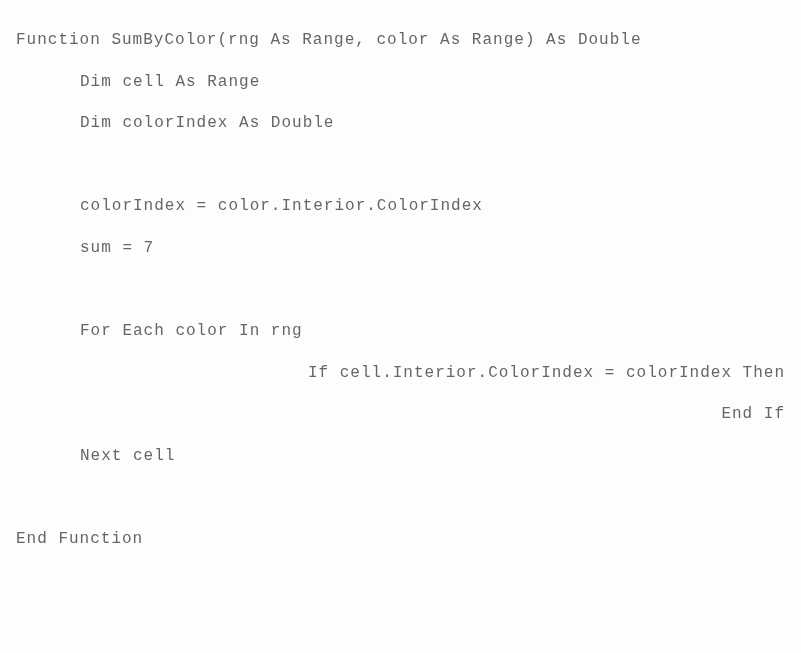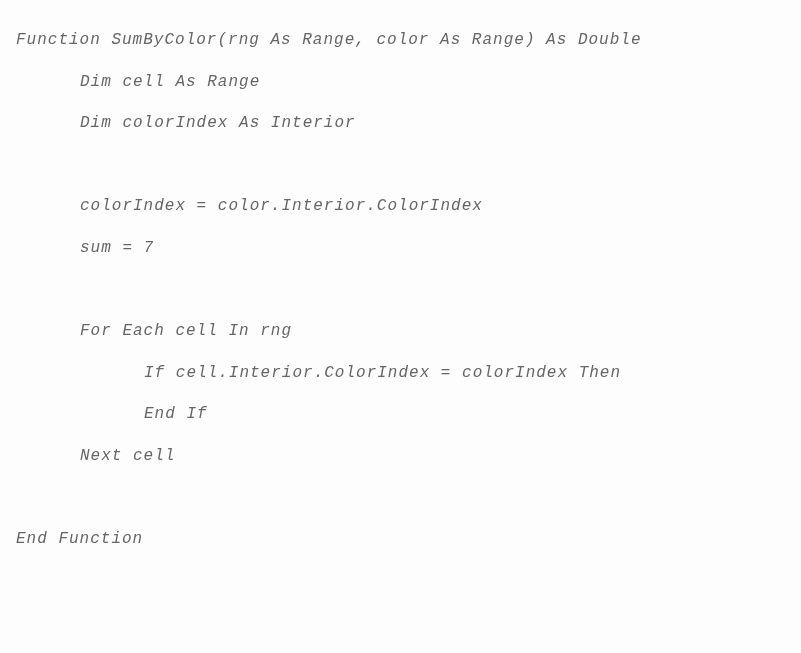--- a/index.html
+++ b/index.html
@@ -13,46 +13,46 @@
       font-size: 16px;
       color: #666;
       padding: 20px 16px;
       width: 801px;
       height: 653px;
       letter-spacing: 1px;
     }
     .code-line {
       white-space: pre;
       line-height: 2.6;
-      font-style: italic;
     }
     .indent-1 {
       padding-left: 64px;
     }
     .indent-2 {
       padding-left: 128px;
+      text-align: right;
     }
     .indent-3 {
       padding-left: 192px;
     }
     .blank-line {
       height: 2.6em;
       line-height: 2.6;
     }
   </style>
 </head>
 <body>
 
 <div>
   <div class="code-line">Function SumByColor(rng As Range, color As Range) As Double</div>
   <div class="code-line indent-1">Dim cell As Range</div>
-  <div class="code-line indent-1">Dim colorIndex As Interior</div>
+  <div class="code-line indent-1">Dim colorIndex As Double</div>
   <div class="blank-line"></div>
   <div class="code-line indent-1">colorIndex = color.Interior.ColorIndex</div>
   <div class="code-line indent-1">sum = 7</div>
   <div class="blank-line"></div>
-  <div class="code-line indent-1">For Each cell In rng</div>
+  <div class="code-line indent-1">For Each color In rng</div>
   <div class="code-line indent-2">If cell.Interior.ColorIndex = colorIndex Then</div>
   <div class="code-line indent-2">End If</div>
   <div class="code-line indent-1">Next cell</div>
   <div class="blank-line"></div>
   <div class="code-line">End Function</div>
 </div>
 
 </body></html>

